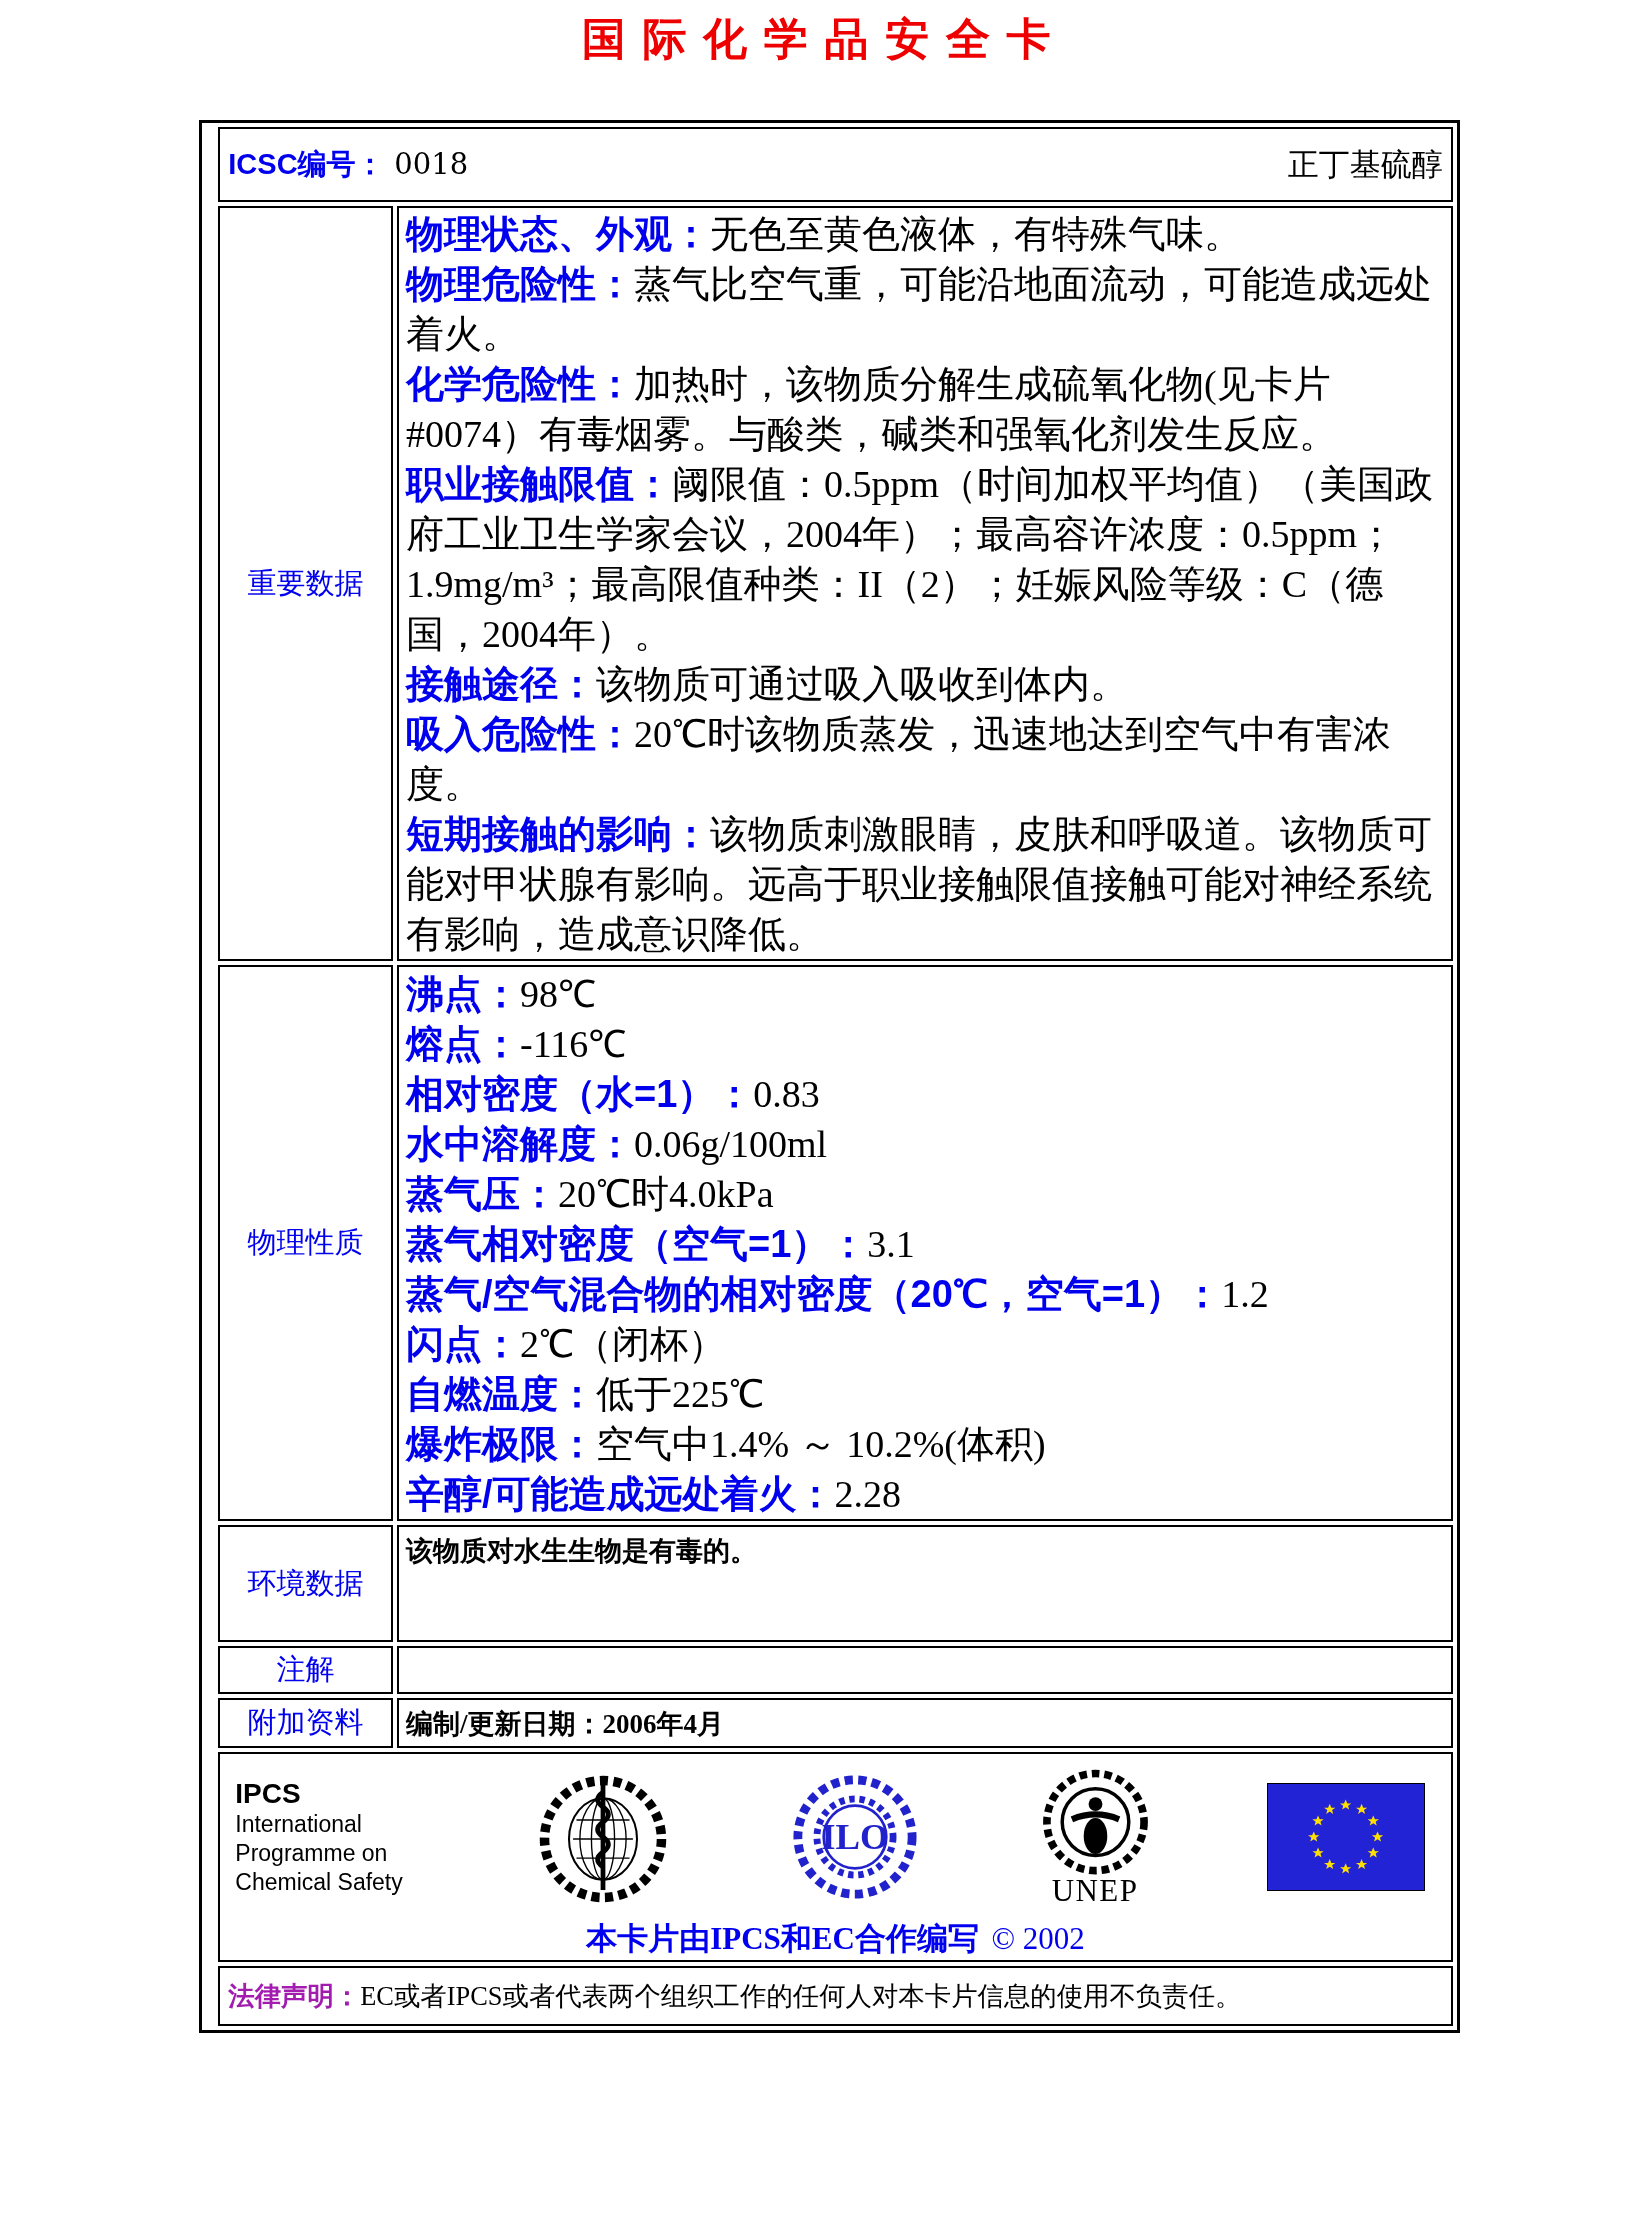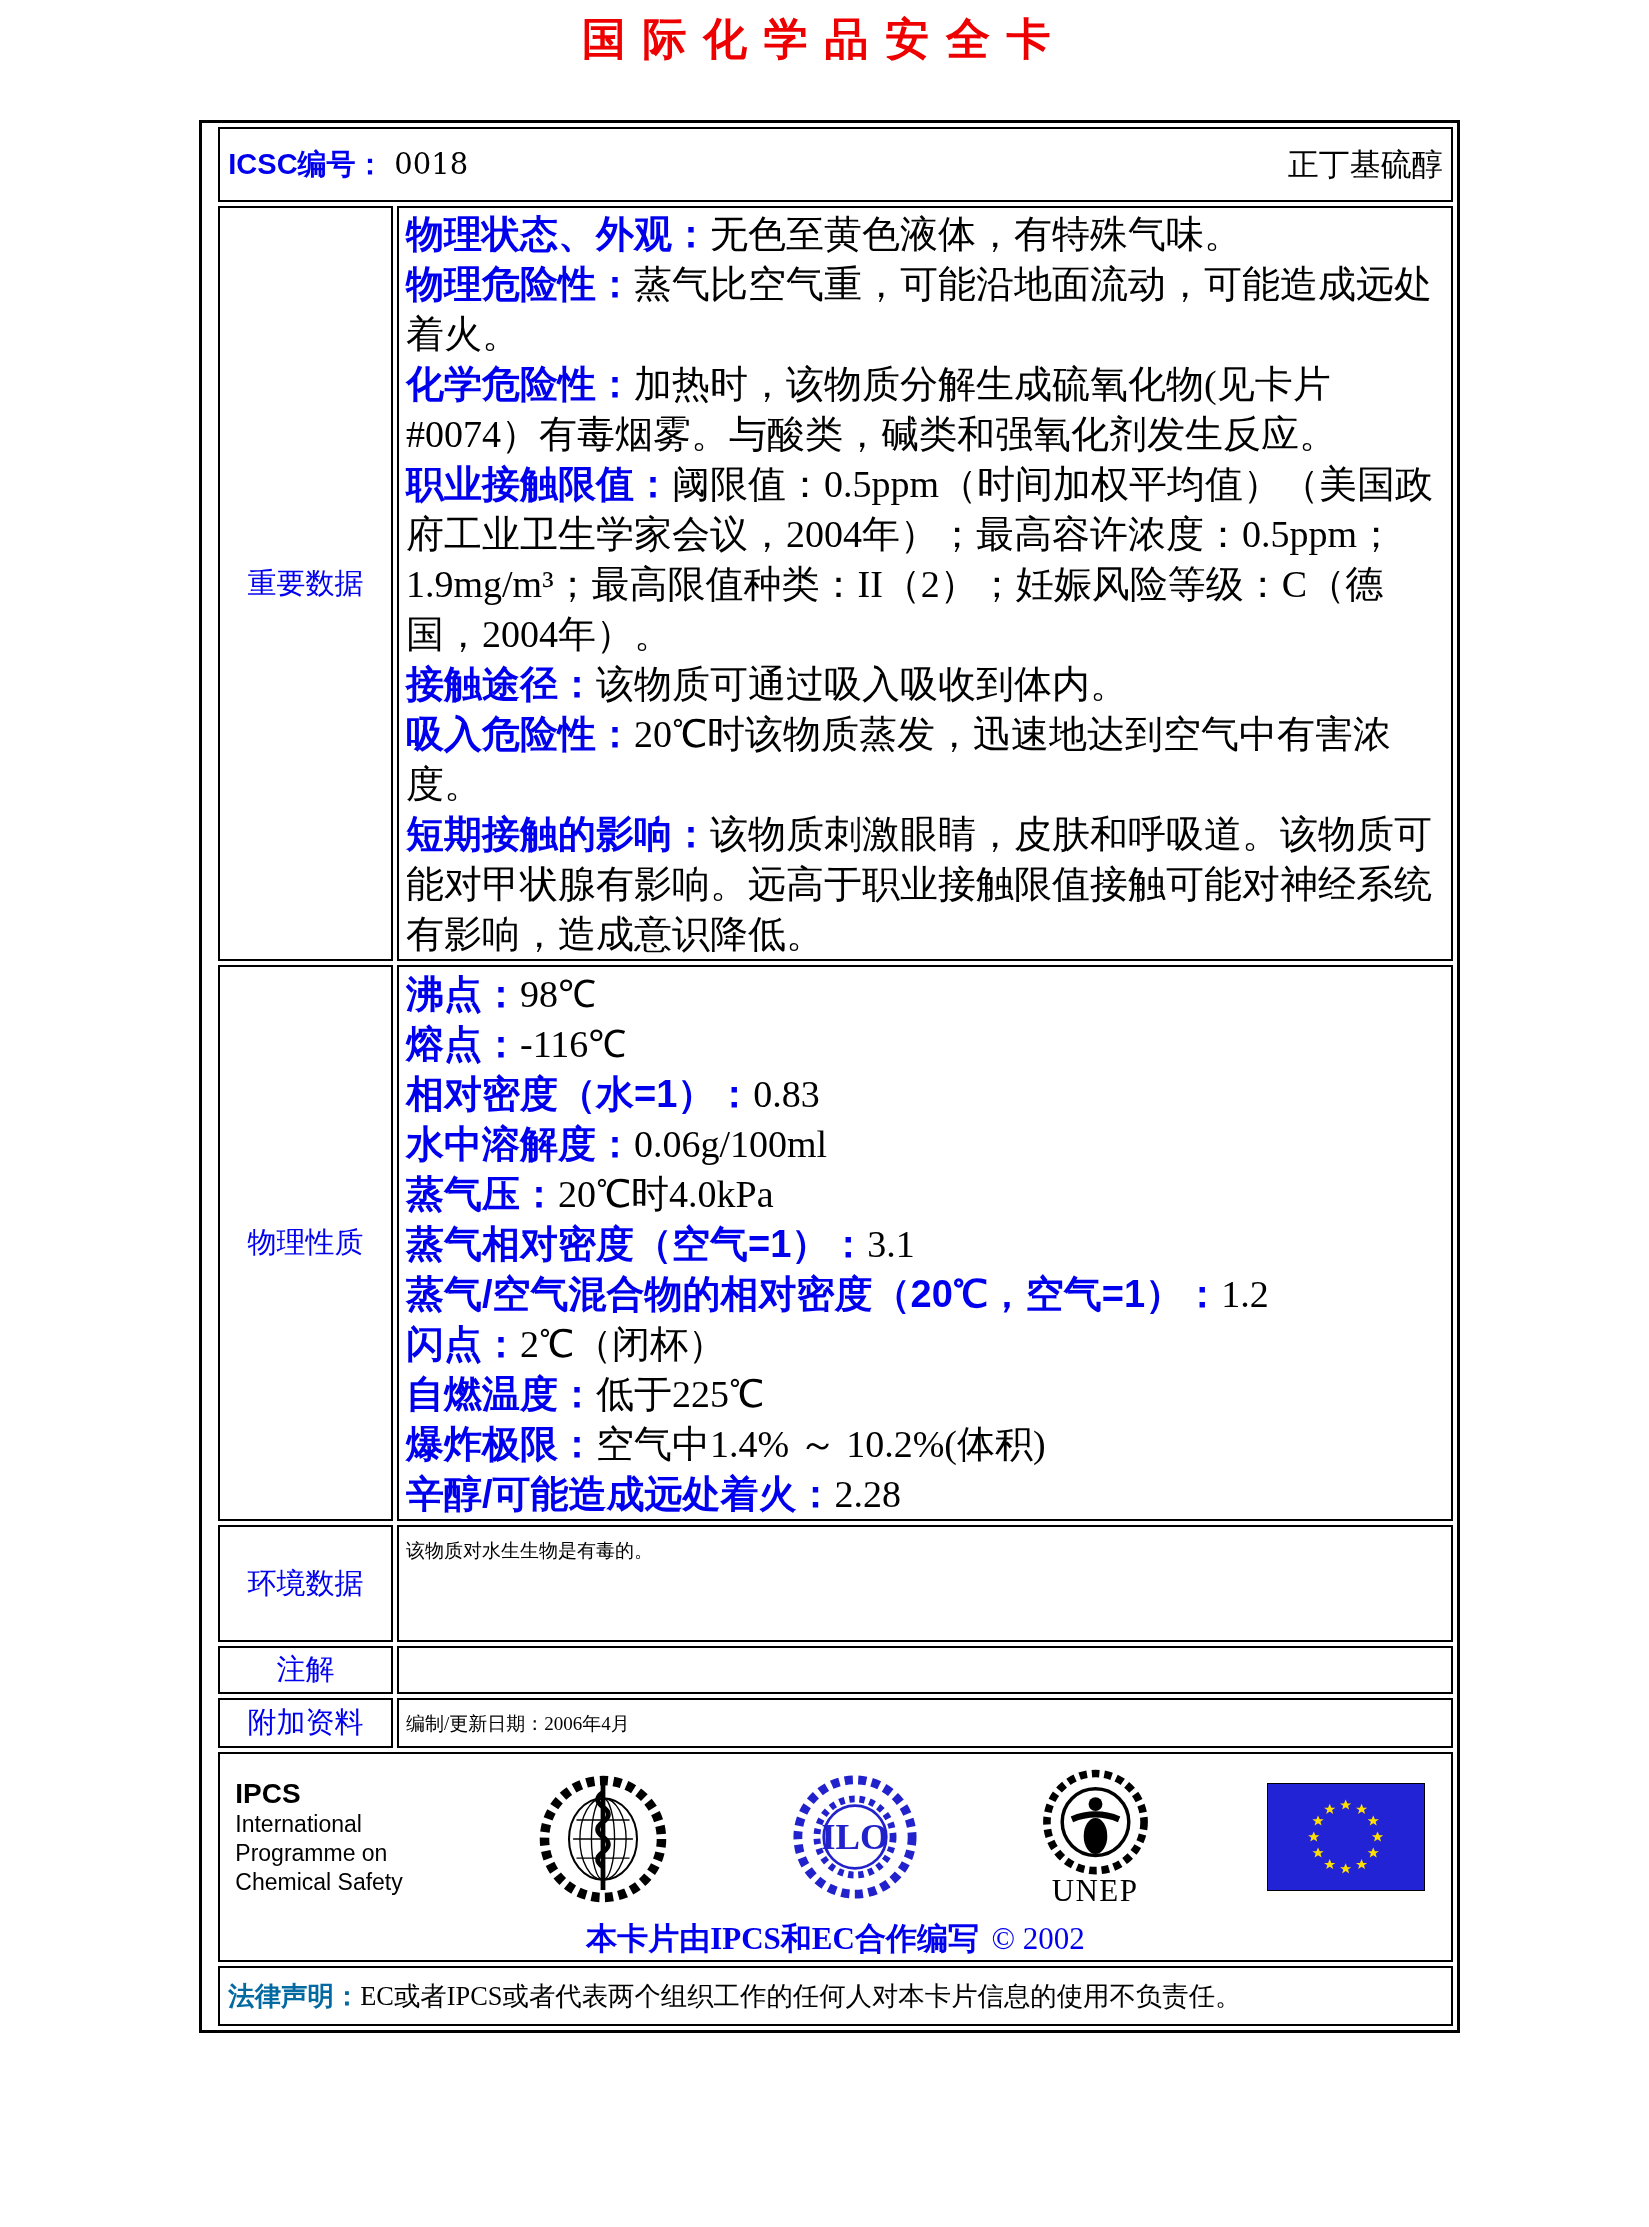--- a/index.html
+++ b/index.html
@@ -32,38 +32,38 @@
   
   td.content-cell{vertical-align:top;padding:1.4px 7px 0 7px;}
   .entry{font-size:38px;line-height:50px;color:#000;text-align:left;}
   .entry .lbl{color:#0000ee;font-weight:bold;font-family:"Liberation Sans",sans-serif;}
   .entry .txt{color:#000;}
   td.h-important{height:664px;}
   td.h-physical{height:550px;margin-left:40px;}
   td.h-env{height:111px;}
   td.h-notes{height:42px;}
   td.h-add{height:39px;vertical-align:middle;}
-  .plain-text{font-size:19px;line-height:44px;color:#000;}
+  .plain-text{font-size:27px;line-height:44px;color:#000;font-weight:bold;}
   
   td.cell-footer{height:195px;vertical-align:top;padding:0;}
   .logos{display:flex;align-items:center;justify-content:space-between;
          height:152px;padding:7px 26.4px 0 15.3px;}
   .ipcs-block{width:184px;font-family:"Liberation Sans",sans-serif;}
   .ipcs-acronym{font-size:28px;font-weight:bold;line-height:33px;}
   .ipcs-line{font-size:23px;line-height:29px;}
   .logo-box{display:flex;flex-direction:column;align-items:center;}
   .unep-word{font-family:"Liberation Serif",serif;font-weight:normal;font-size:31px;
              letter-spacing:1.4px;line-height:31px;margin-top:-4.2px;}
   .eu-flag{width:156px;height:106px;background:#2323d6;border:1.4px solid #000;}
   .caption-line{text-align:center;margin-top:5.6px;font-size:31px;color:#0000ee;
                 font-weight:600;font-family:"Liberation Serif",serif;}
   .caption-year{margin-left:12.5px;font-weight:400;}
   
   td.cell-legal{height:56px;vertical-align:middle;padding:0 8.3px;}
-  .legal-label{color:#0369a1;font-weight:bold;font-size:26.4px;font-family:"Liberation Sans",sans-serif;}
+  .legal-label{color:#a21caf;font-weight:bold;font-size:26.4px;font-family:"Liberation Sans",sans-serif;}
   .legal-text{color:#000;font-size:26.4px;}
 </style>
 </head>
 <body>
 
 <div class="page-title">国际化学品安全卡</div>
 
 <table class="card">
   <colgroup>
       <col class="c-label">

